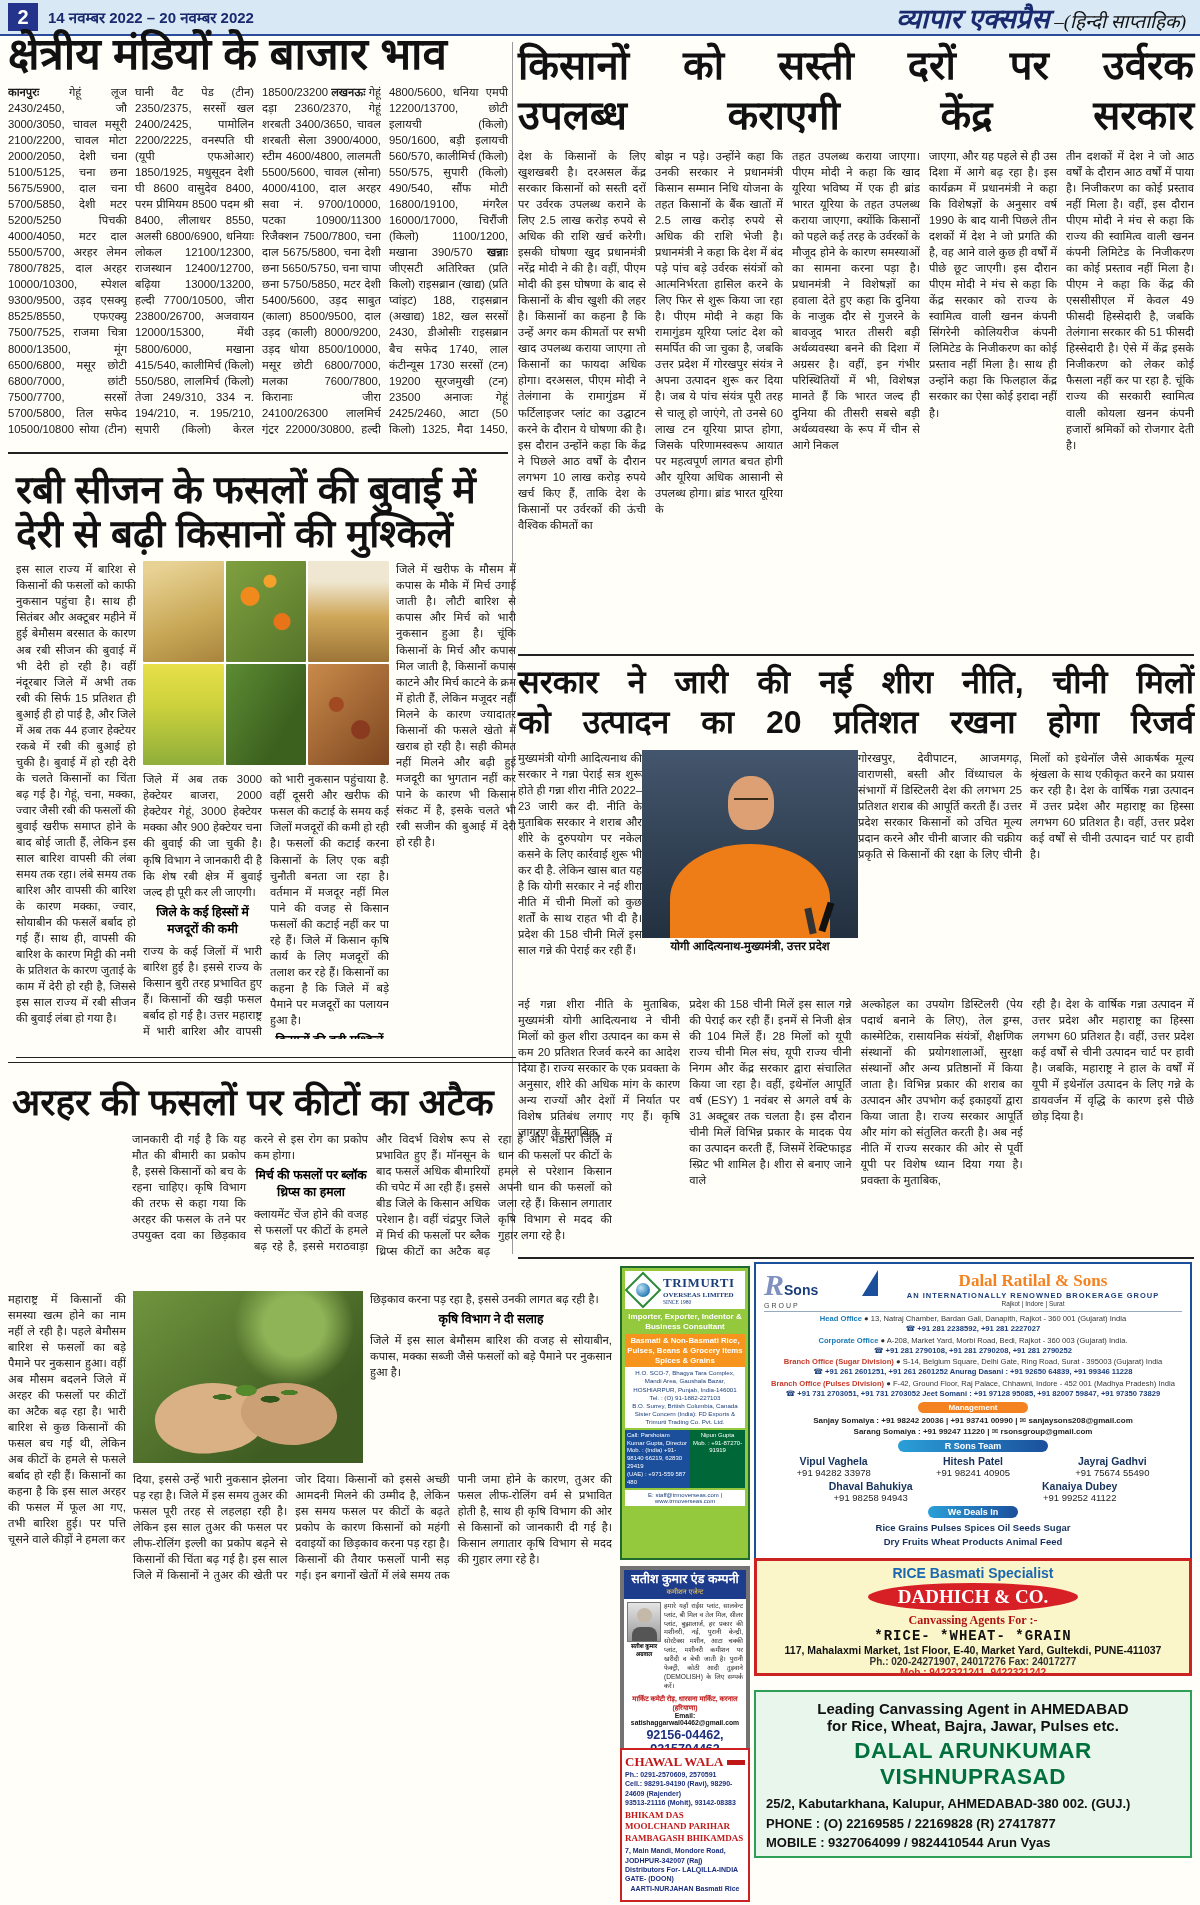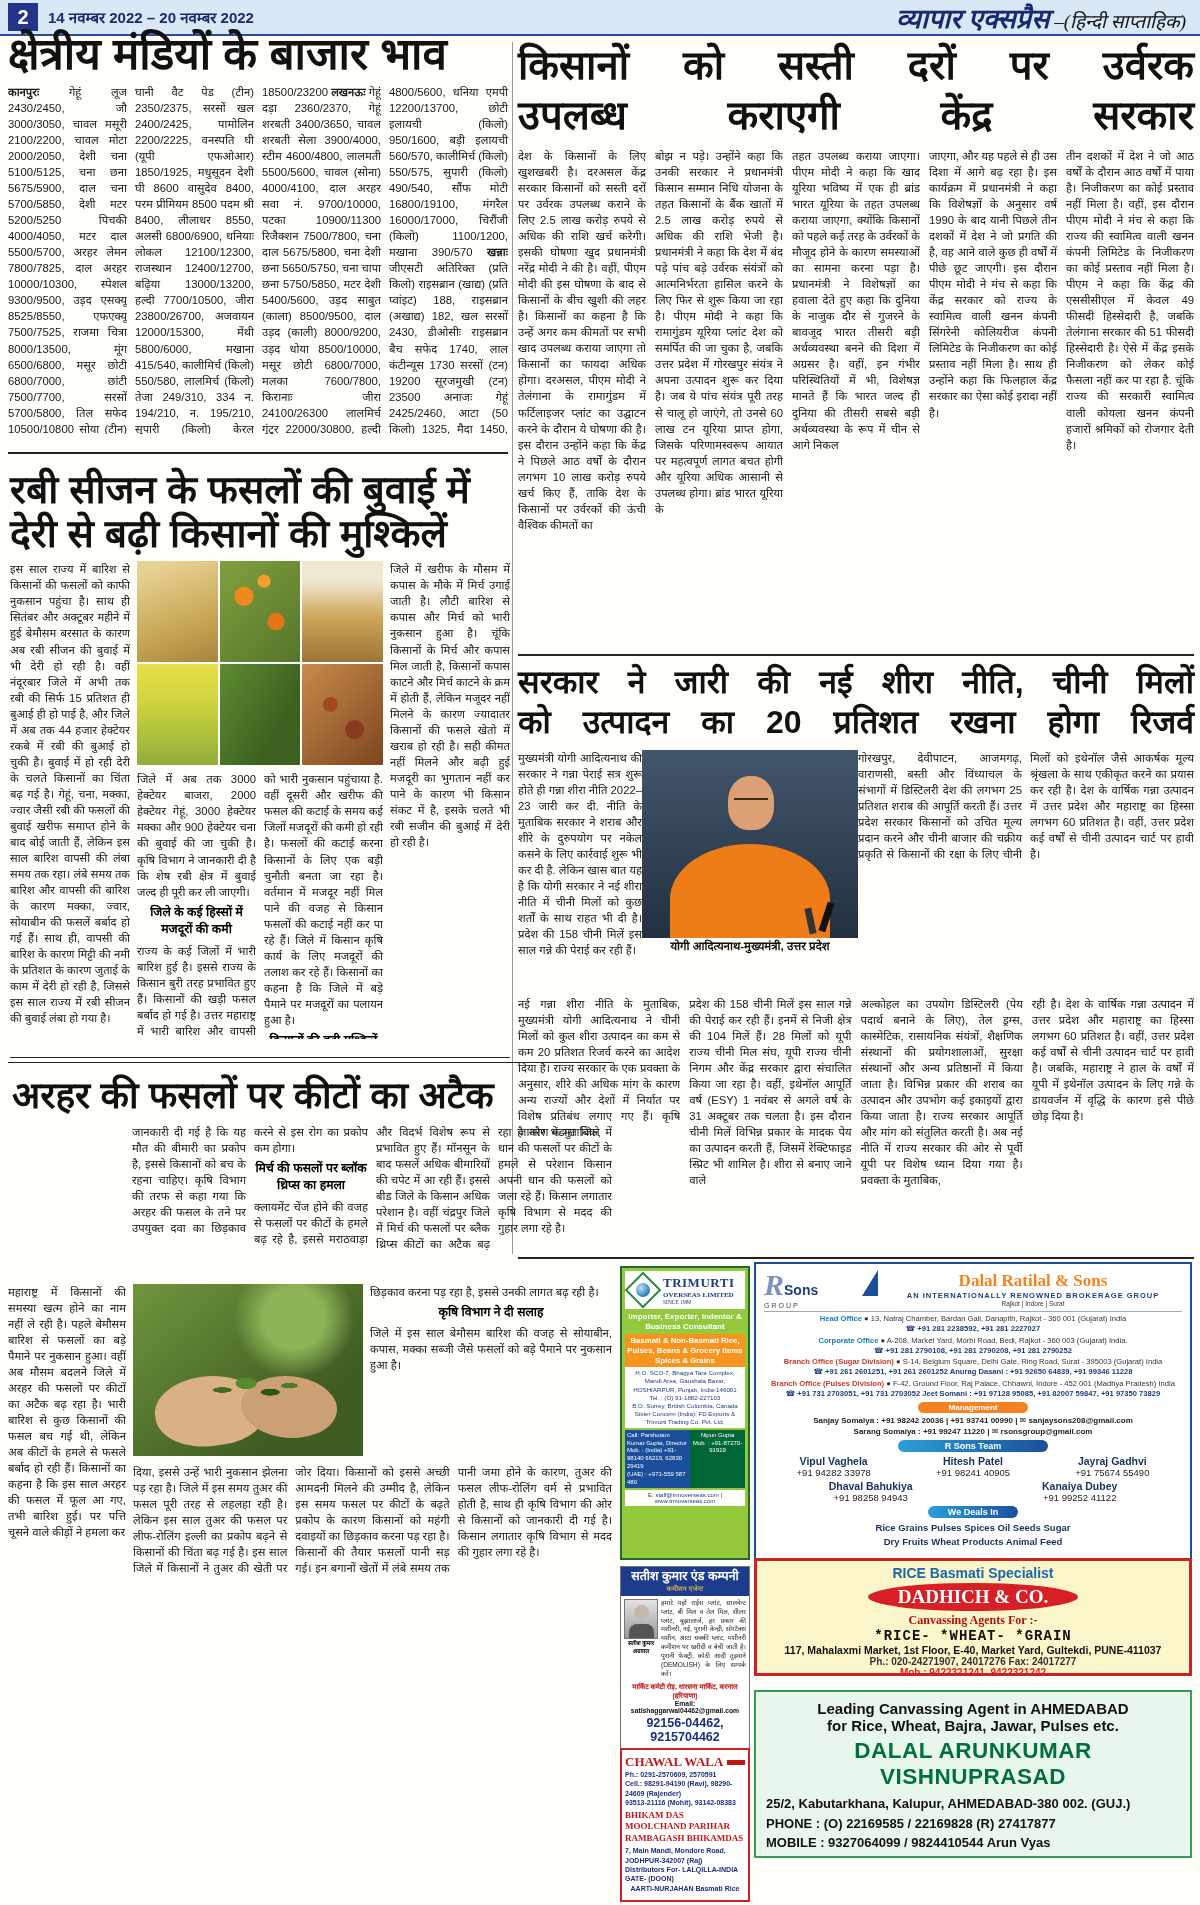--- a/index.html
+++ b/index.html
@@ -30,21 +30,21 @@
   #market .cols { display:flex; gap:8px; height:350px; overflow:hidden; }
   #market .cols > div { flex:1; }
 
   
   #fert { position:absolute; left:518px; top:40px; width:676px; height:616px; border-bottom:2px solid #222; }
   #fert h1 { font-size:40px; line-height:1.25; }
   #fert .cols { display:flex; gap:9px; margin-top:8px; height:486px; overflow:hidden; }
   #fert .cols > div { flex:1; }
 
   
-  #rabi { position:absolute; left:10px; top:468px; width:500px; height:590px; border-bottom:1px solid #222; }
+  #rabi { position:absolute; left:16px; top:468px; width:500px; height:590px; border-bottom:1px solid #222; }
   #rabi h1 { font-size:39px; line-height:1.12; margin-bottom:6px; }
   #rabi .body { display:flex; gap:7px; height:478px; overflow:hidden; }
   #rabi .colA, #rabi .colD { width:120px; flex:none; }
   #rabi .mid { flex:1; display:flex; flex-direction:column; }
   #rabi .midcols { columns:2; column-gap:8px; margin-top:6px; flex:1; overflow:hidden; }
 
   
   .collage { width:100%; height:204px; display:grid; grid-template-columns:1fr 1fr 1fr; grid-template-rows:1fr 1fr; gap:2px; background:#fff; }
   .collage div { border-radius:1px; }
   .t-wheat   { background:linear-gradient(160deg,#e7d193 10%,#c9a958 60%,#a8843c); }
@@ -65,21 +65,21 @@
   #sheera .bottom > div { flex:1; }
 
   .yogi { width:216px; height:188px; position:relative; background:linear-gradient(180deg,#44566d,#22303f); overflow:hidden; }
   .yog-robe { position:absolute; left:28px; bottom:-16px; width:160px; height:110px; background:#ee7d17; border-radius:50% 50% 0 0; }
   .yog-head { position:absolute; left:86px; top:26px; width:46px; height:54px; background:#dca074; border-radius:46% 46% 42% 42%; }
   .yog-glass { position:absolute; left:92px; top:48px; width:34px; height:9px; border-top:2px solid #3a2a1a; }
   .yog-mic1 { position:absolute; right:28px; bottom:6px; width:7px; height:30px; background:#111; transform:rotate(18deg); }
   .yog-mic2 { position:absolute; right:44px; bottom:4px; width:7px; height:26px; background:#333; transform:rotate(-12deg); }
 
   
-  #arhar { position:absolute; left:8px; top:1062px; width:604px; height:840px; border-top:1px solid #222; padding-top:12px; }
+  #arhar { position:absolute; left:8px; top:1062px; width:604px; height:840px; border-top:1px solid #222; padding-top:19px; }
   #arhar h1 { font-size:37px; line-height:1.05; margin:2px 0 8px 4px; }
   #arhar .intro { margin-left:124px; columns:4; column-gap:8px; height:152px; overflow:hidden; }
   #arhar .main { display:flex; gap:7px; margin-top:8px; height:618px; overflow:hidden; }
   #arhar .c1 { width:118px; flex:none; }
   #arhar .right { flex:1; display:flex; flex-direction:column; }
   #arhar .imgrow { display:flex; gap:7px; }
   #arhar .sidecol { flex:1; }
   #arhar .botcols { columns:3; column-gap:8px; margin-top:8px; flex:1; overflow:hidden; }
 
   .hands { width:230px; height:172px; flex:none; position:relative; background:radial-gradient(circle at 70% 20%, #8fb457 30px, rgba(0,0,0,0) 60px),linear-gradient(140deg,#70953e,#3f5c22 75%); overflow:hidden; }
@@ -99,21 +99,21 @@
   .tm-name .n2 { font-size:7px; font-weight:bold; }
   .tm-name .n3 { font-size:5.5px; }
   .tm-tag { color:#fff; font-weight:bold; font-size:8px; text-align:center; margin:3px 0; line-height:1.2; }
   .tm-orange { background:#f7941d; color:#fff; font-weight:bold; font-size:7.8px; text-align:center; padding:2px; line-height:1.25; }
   .tm-info { background:#fff; color:#1b3e7a; font-size:6.2px; padding:2px 3px; line-height:1.3; text-align:center; }
   .tm-call { display:flex; margin-top:2px; }
   .tm-call .blue { background:#1b4f9c; color:#fff; font-size:6px; padding:2px; flex:1.2; line-height:1.3; }
   .tm-call .green { background:#006838; color:#fff; font-size:6px; padding:2px; flex:1; text-align:center; line-height:1.3; }
   .tm-mail { background:#fff; color:#1b3e7a; font-size:6px; text-align:center; padding:2px 1px; margin-top:2px; }
 
-  #ad-satish { top:1566px; height:216px; border:1px solid #737373; background:#fff; }
+  #ad-satish { top:1566px; height:216px; border:4px solid #737373; background:#fff; }
   .st-head { background:#1e3c8c; color:#fff; text-align:center; padding:3px 1px; }
   .st-head .t1 { font-size:12.5px; font-weight:bold; line-height:1.1; }
   .st-head .t2 { font-size:7px; color:#ffd24a; }
   .st-body { display:flex; gap:3px; padding:3px; }
   .st-photo { width:34px; flex:none; }
   .st-photo .img { width:34px; height:40px; background:linear-gradient(180deg,#e4e4e4,#9a9a9a); position:relative; border:1px solid #777; }
   .st-photo .img:before { content:""; position:absolute; left:9px; top:5px; width:15px; height:15px; border-radius:50%; background:#c4b8a8; }
   .st-photo .img:after { content:""; position:absolute; left:4px; bottom:0; width:25px; height:14px; border-radius:8px 8px 0 0; background:#555; }
   .st-photo .cap { font-size:5.8px; font-weight:bold; text-align:center; }
   .st-text { font-size:6.6px; line-height:1.35; text-align:justify; color:#222; }

